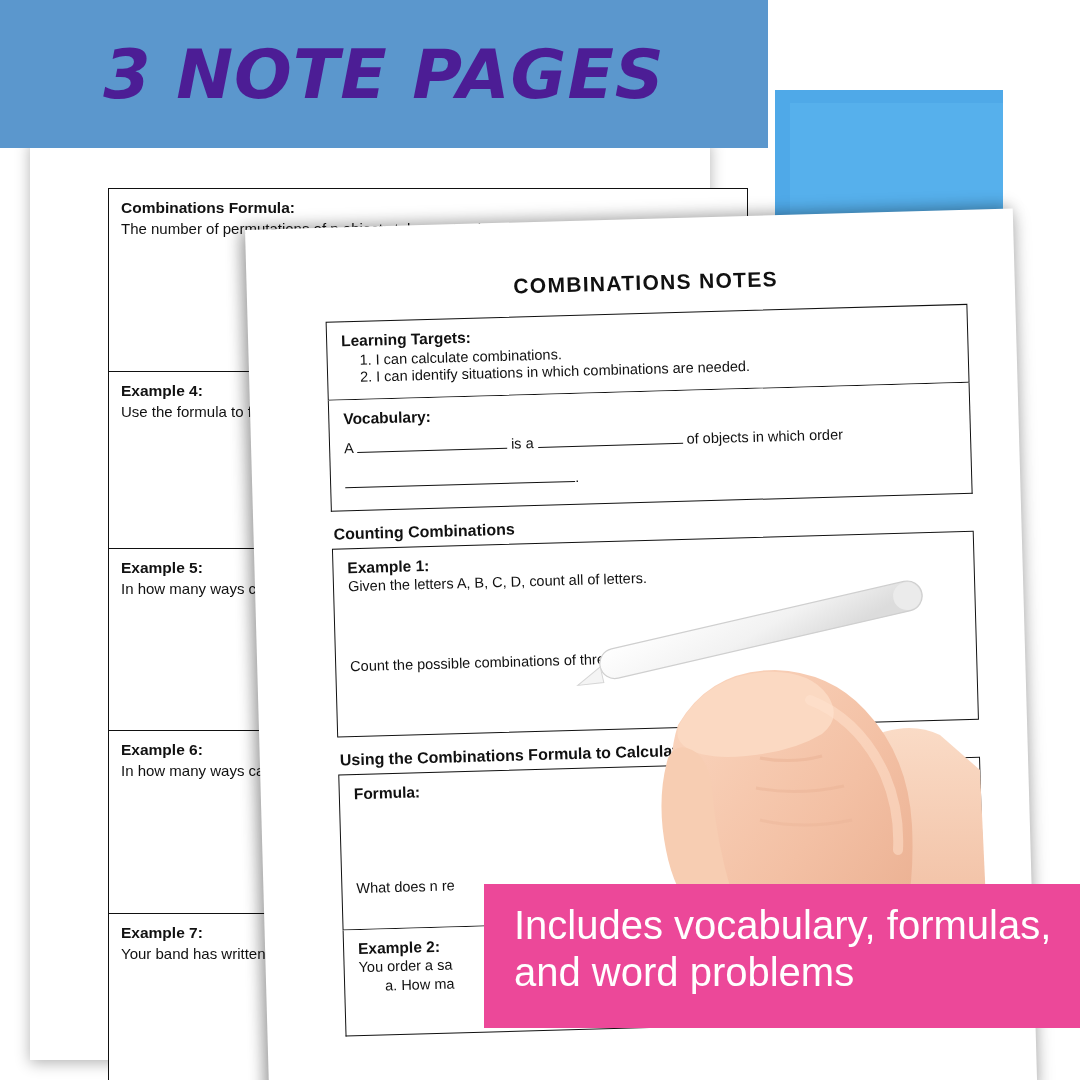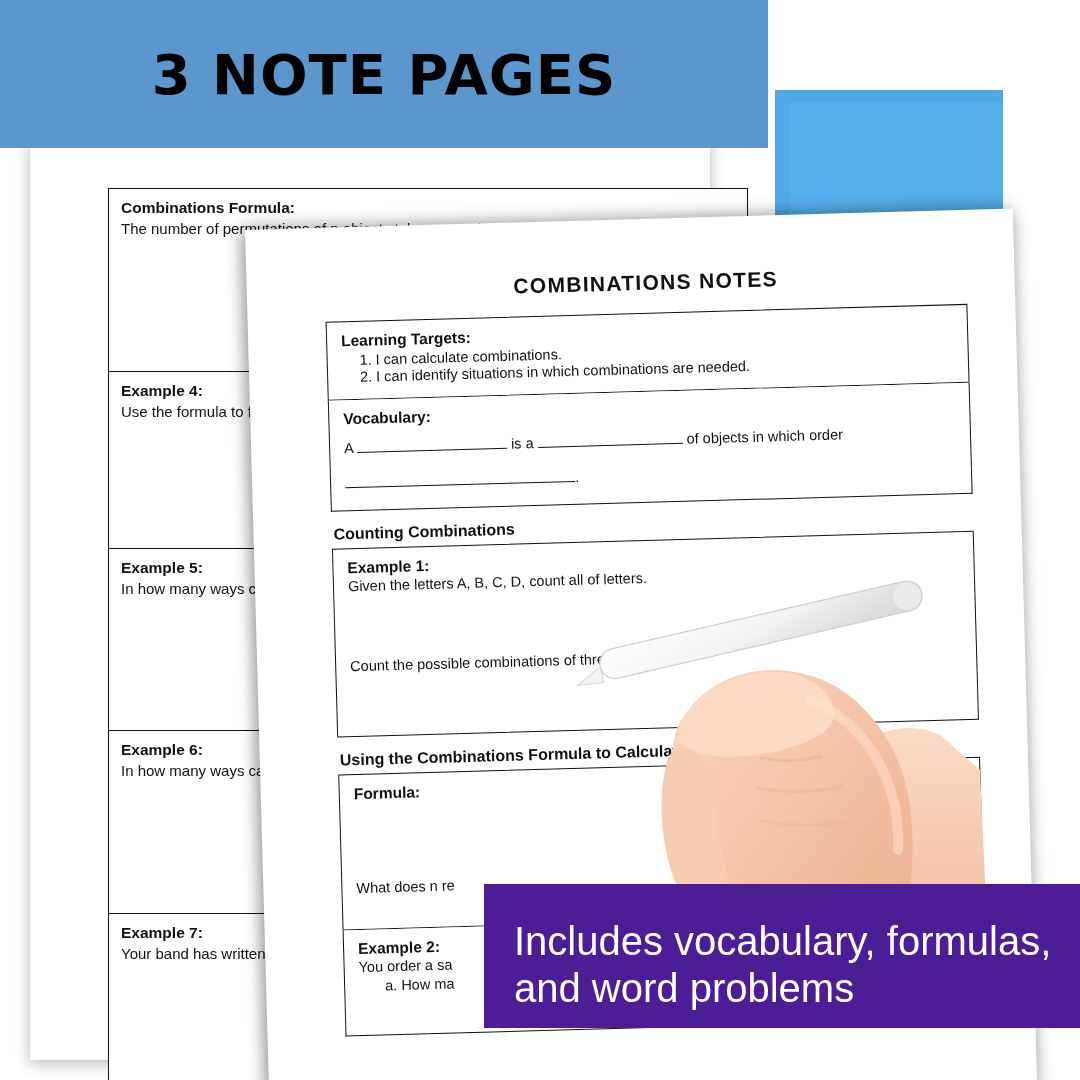--- a/index.html
+++ b/index.html
@@ -158,35 +158,36 @@
     width: 768px;
     height: 148px;
     background: #5b97cd;
     display: flex;
     align-items: center;
     justify-content: center;
   }
   .banner-top span {
     font-family: "DejaVu Sans", sans-serif;
     font-weight: bold;
-    font-size: 56px;
+    font-size: 68px;
     letter-spacing: 1px;
-    color: #000000;
+    color: #4c1d95;
+    font-style: italic;
   }
 
   
   .banner-bottom {
     position: absolute;
     left: 484px;
     top: 884px;
     width: 596px;
     height: 144px;
-    background: #4c1d95;
+    background: #ec4899;
     color: #ffffff;
-    padding: 34px 22px 0 30px;
+    padding: 18px 22px 0 30px;
     box-sizing: border-box;
   }
   .banner-bottom span {
     font-size: 40px;
     line-height: 1.18;
     display: block;
     font-family: "Liberation Sans", sans-serif;
   }
 </style>
 </head>

